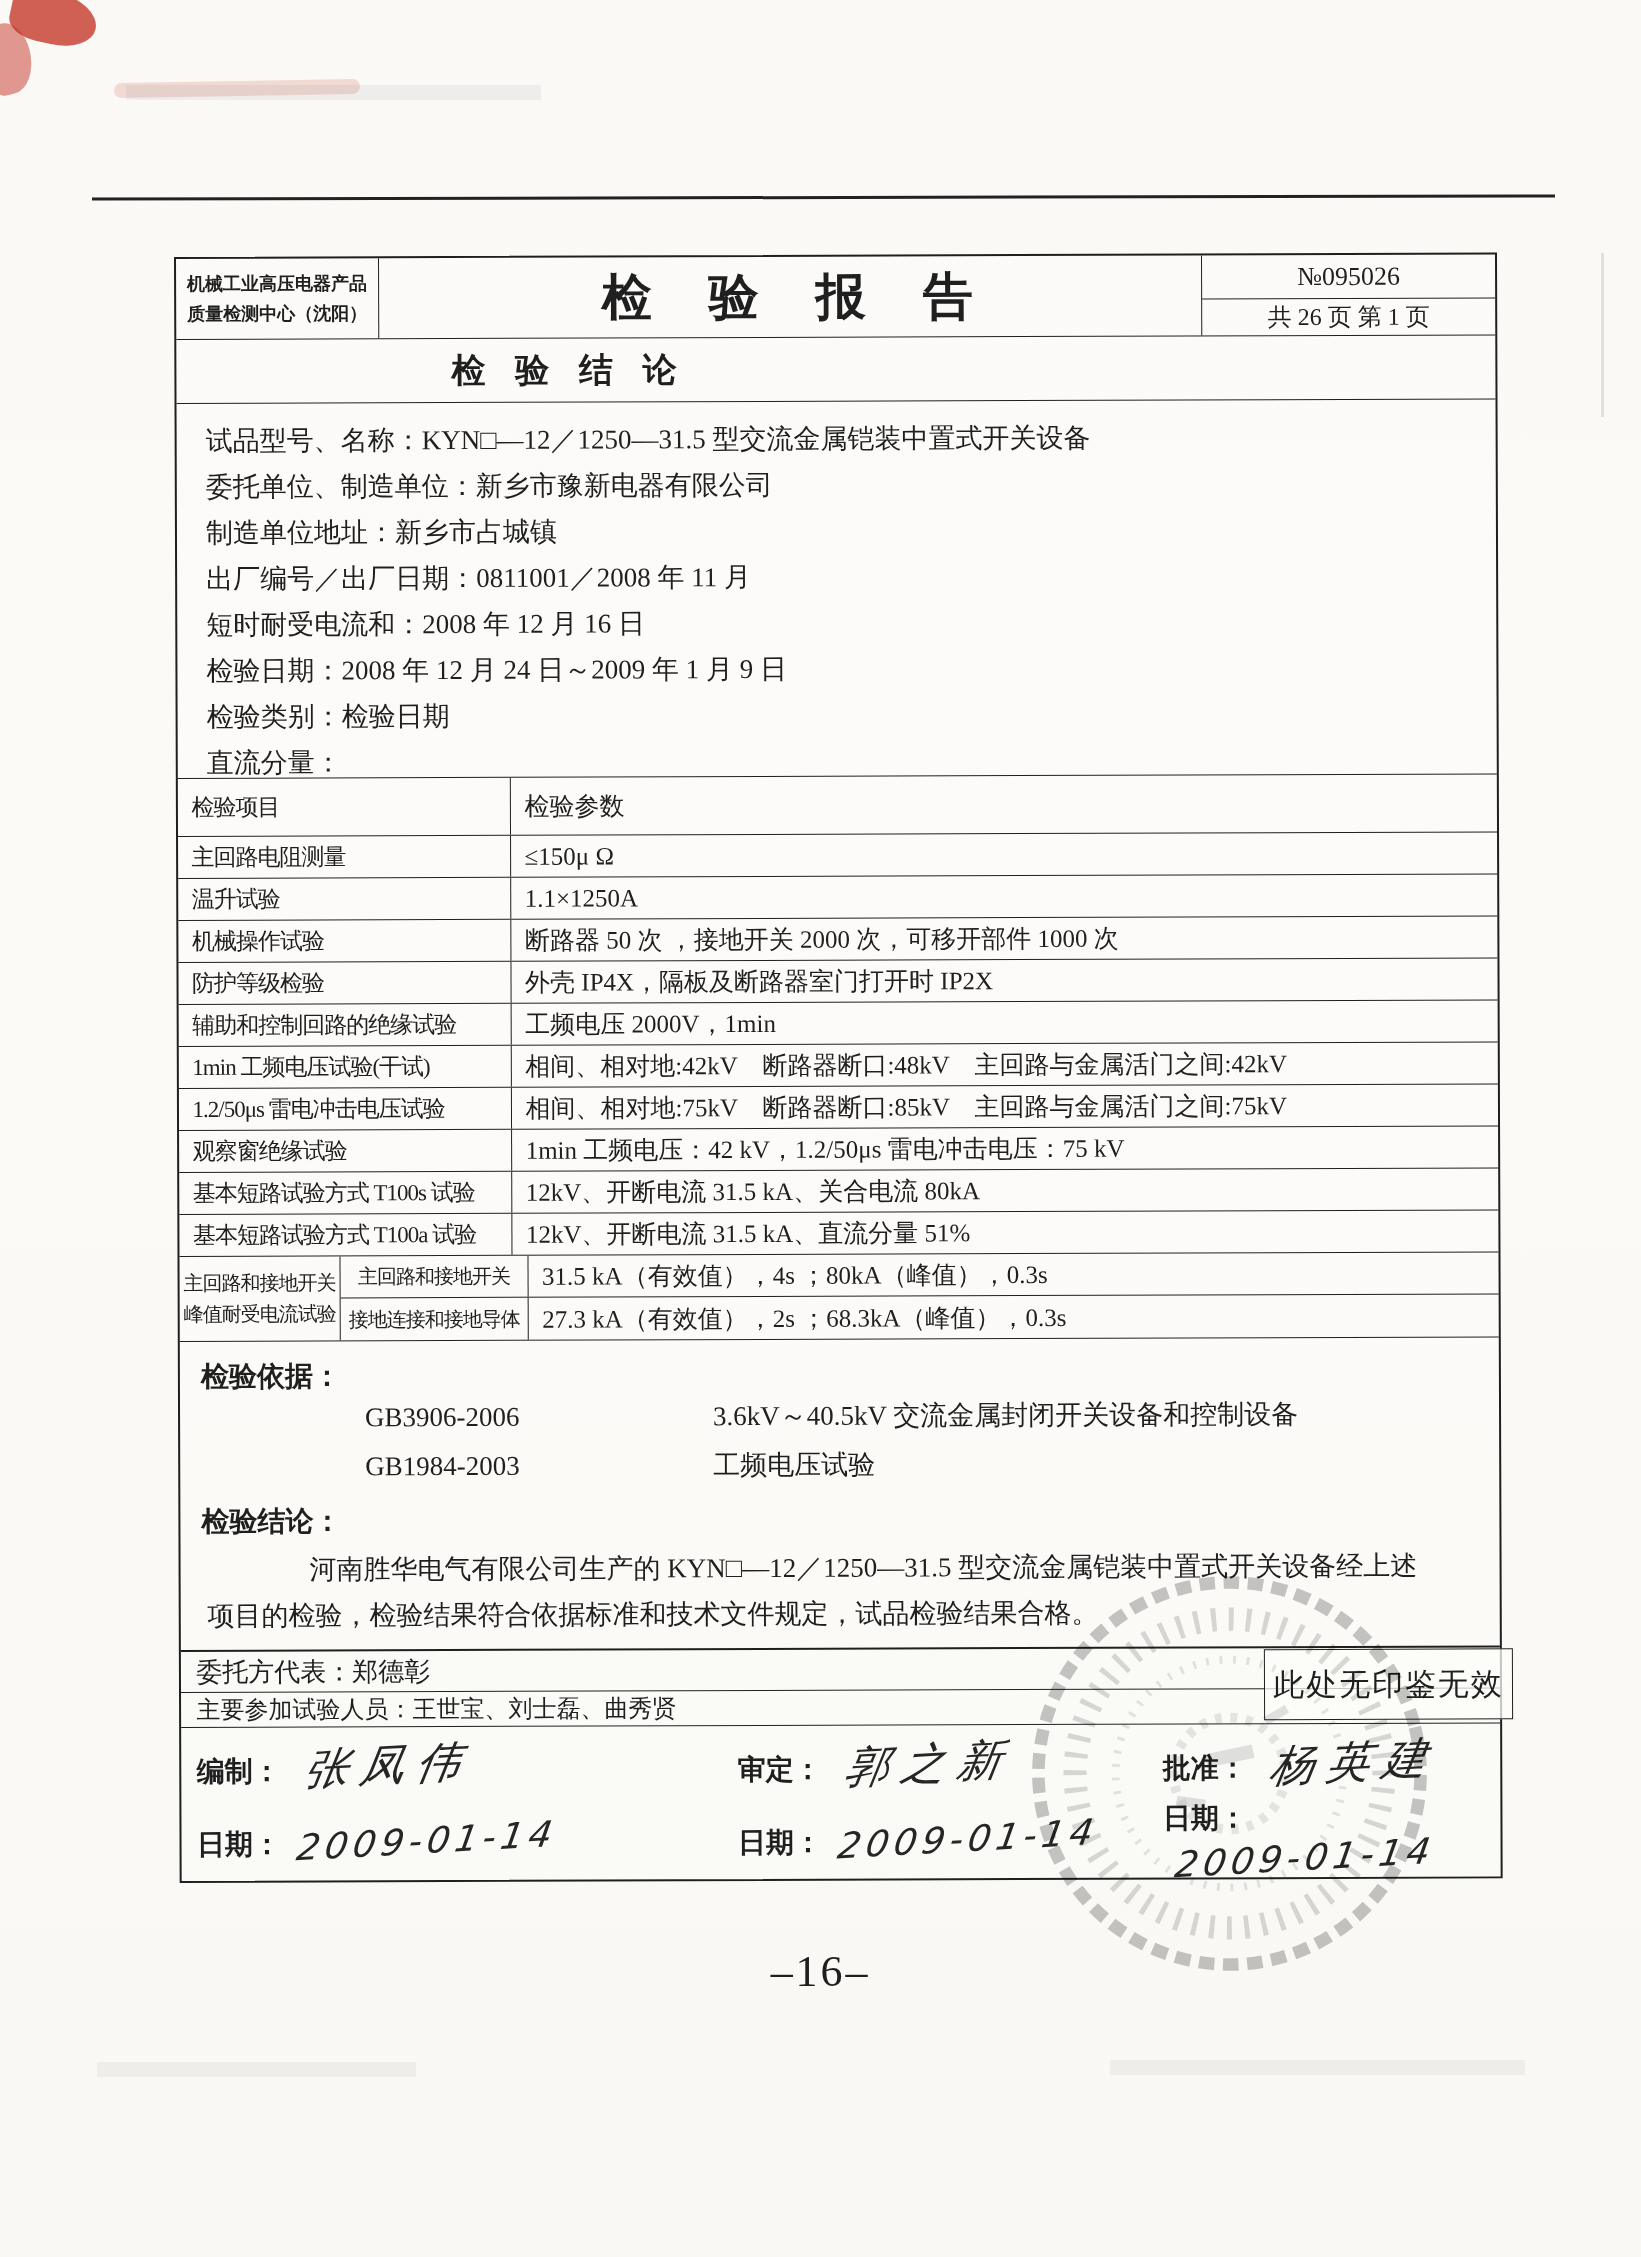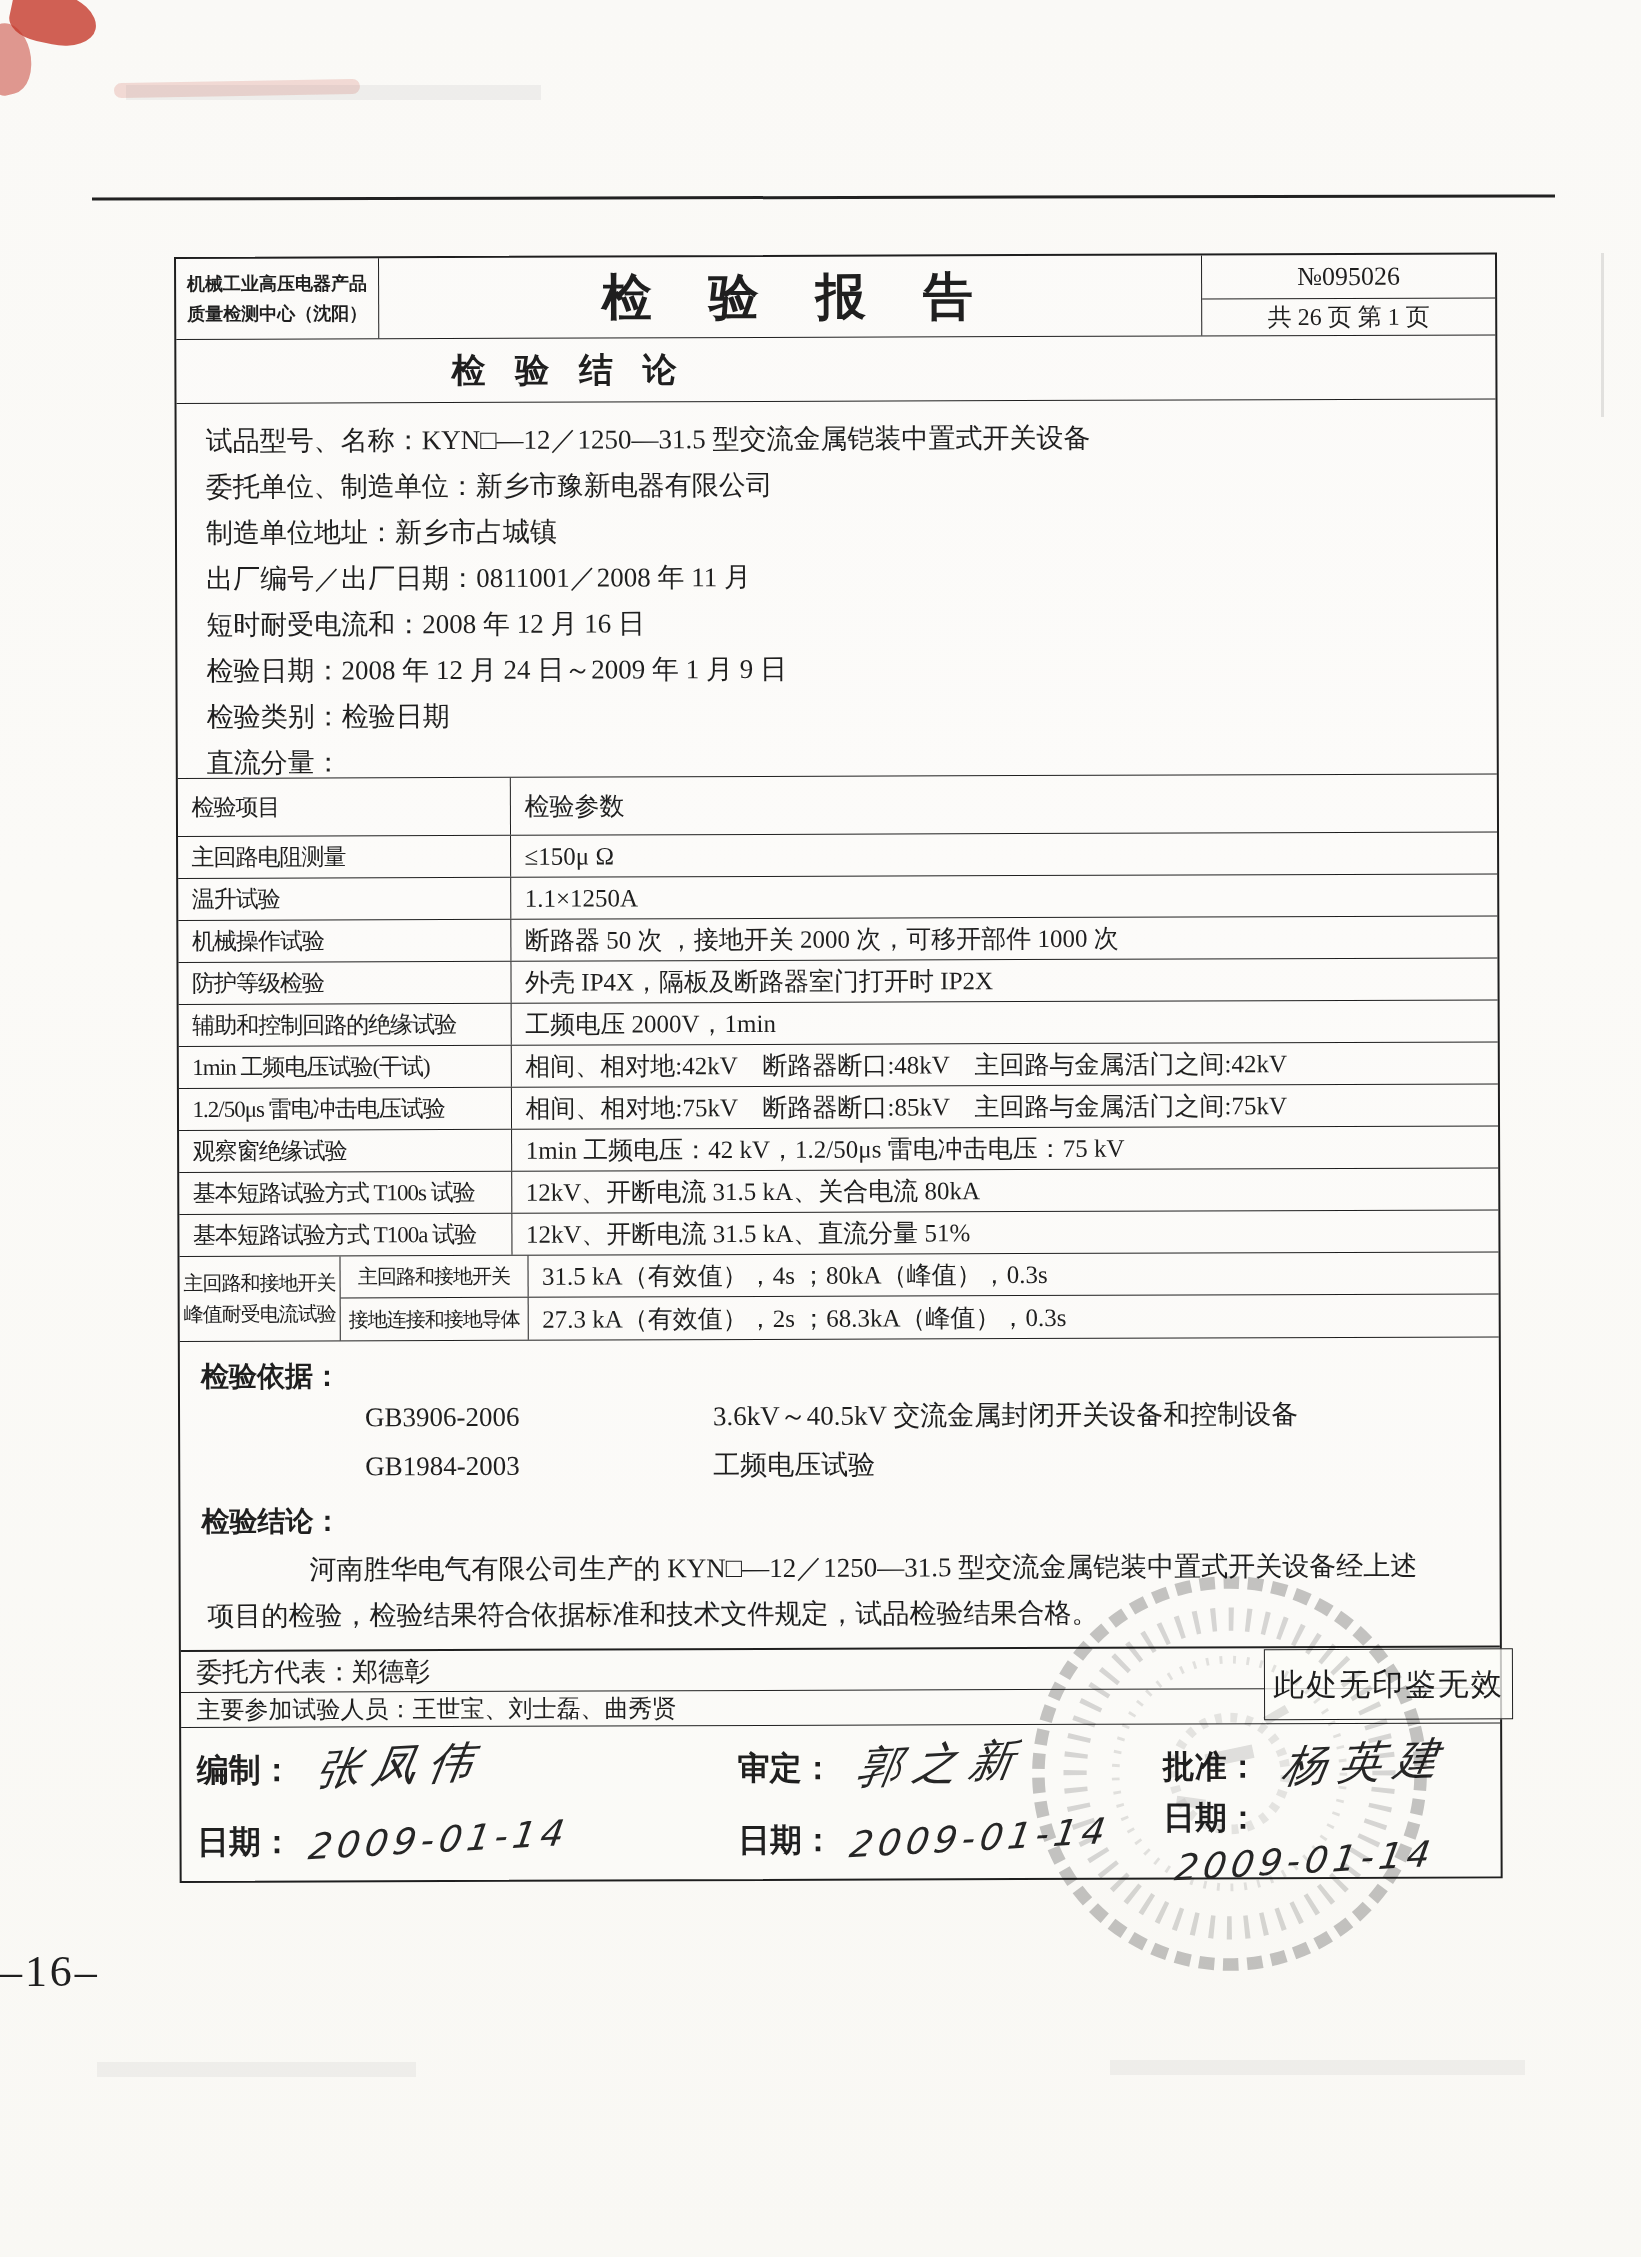--- a/index.html
+++ b/index.html
@@ -67,30 +67,30 @@
   .basis .ch { font-size:28px; font-weight:bold; line-height:35px; margin-top:11.6px; }
   .basis .p1 { font-size:27px; line-height:46px; margin-top:7.7px; padding-left:108px; white-space:nowrap; }
   .basis .p2 { font-size:27px; line-height:46px; padding-left:5.8px; white-space:nowrap; }
 
   
   .rep { height:42px; border-top:2.9px solid #1f1f1f; display:flex; align-items:center; padding-left:15.4px; font-size:26px; }
   .part { height:35px; border-top:1.9px solid #1f1f1f; display:flex; align-items:center; padding-left:15.4px; font-size:24px; }
   .signs { height:77px; border-top:1.9px solid #1f1f1f; display:flex; align-items:center; padding-left:15.4px; }
   .dates { height:77px; display:flex; align-items:center; padding-left:15.4px; }
   .sg1 { width:541px; } .sg2 { width:425px; } .sg3 { flex:1; }
-  .slabel { font-size:32px; font-weight:bold; }
+  .slabel { font-size:28px; font-weight:bold; }
   .hw { font-family:"DejaVu Sans", sans-serif; font-style:italic; display:inline-block; transform:skewX(-12deg) rotate(-3deg); color:#262626; }
   .hw.sig { font-size:44px; letter-spacing:11.6px; margin-left:21px; }
   .hw.dt { font-size:36px; letter-spacing:4.8px; margin-left:13.5px; }
 
   .noseal { position:absolute; left:1083px; top:1394px; width:249px; height:71px; border:1.9px solid #1f1f1f; background:rgba(252,252,248,0.75); display:flex; justify-content:center; align-items:center; font-size:31px; letter-spacing:1.9px; z-index:3; }
 
   .stamp { position:absolute; left:1022px; top:1566px; width:415px; height:415px; z-index:5; opacity:.5; mix-blend-mode:multiply; pointer-events:none; }
 
-  .pageno { position:absolute; left:0; top:1946px; width:1641px; text-align:left; font-size:44px; letter-spacing:2.9px; }
+  .pageno { position:absolute; left:0; top:1946px; width:1641px; text-align:center; font-size:44px; letter-spacing:2.9px; }
 </style>
 </head>
 <body>
 
 <div class="redA"></div>
 <div class="redB"></div>
 <div class="redC"></div>
 <div class="ghost gt"></div>
 <div class="ghost gbl"></div>
 <div class="ghost gbr"></div>

